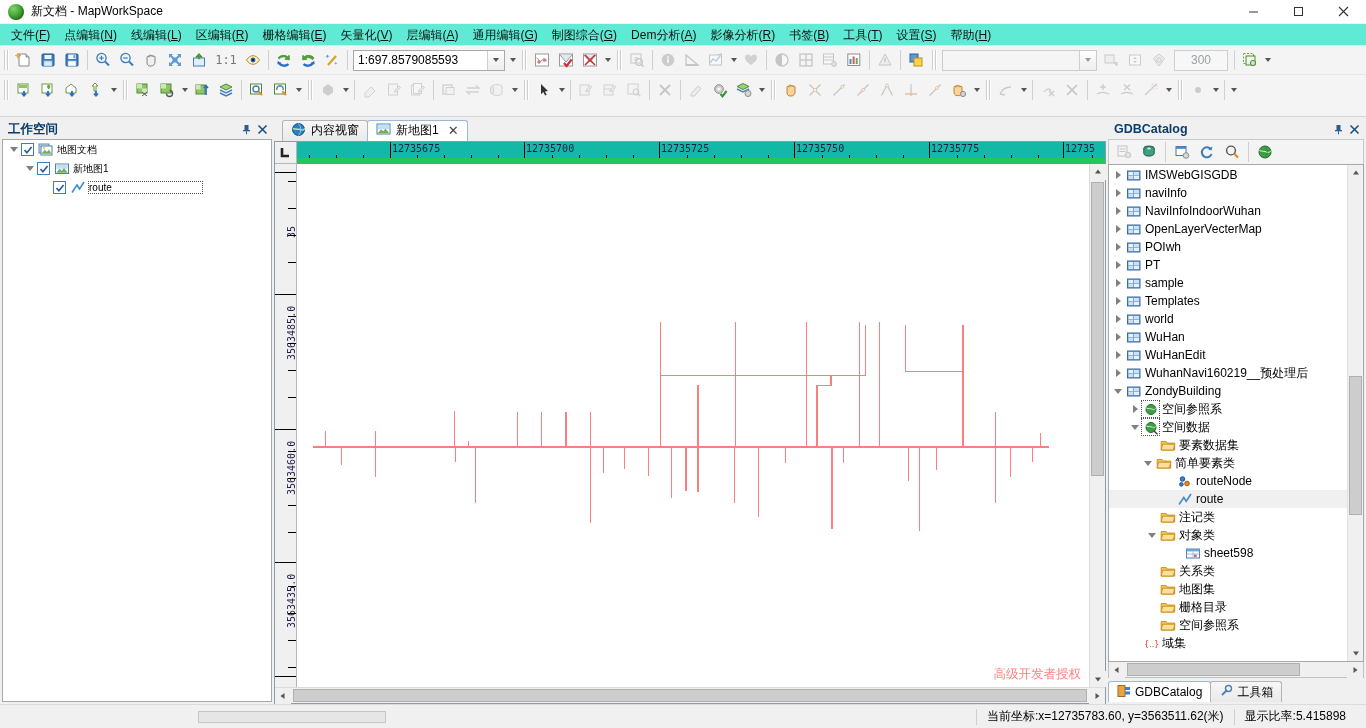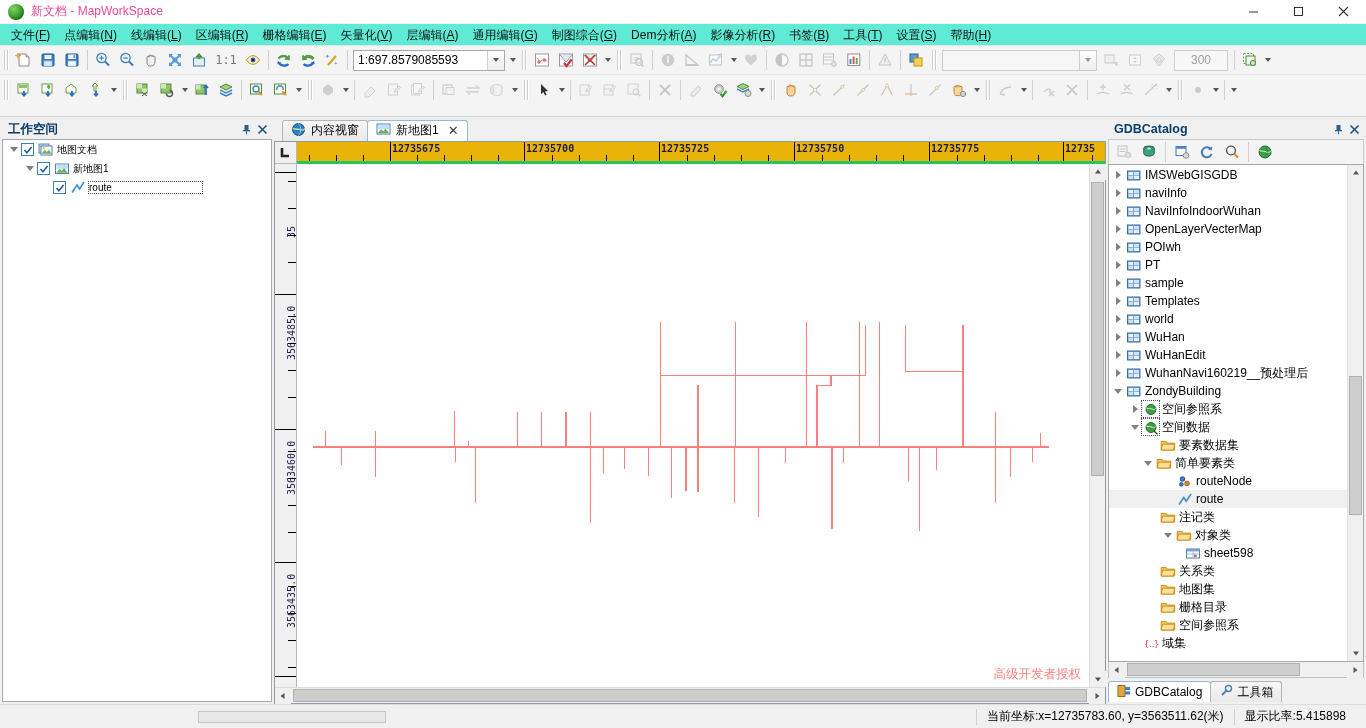--- a/index.html
+++ b/index.html
@@ -26,21 +26,21 @@
     border-bottom: 1px solid #f2f2f2;
     position: relative;
   }
   .tb-icon {
     width: 16px; height: 16px; margin-left: 8px; margin-right: 7px;
     border-radius: 50%;
     background: radial-gradient(circle at 35% 30%, #7fd46a 0%, #3a9a2b 55%, #1d6b13 100%);
     box-shadow: inset -1px -1px 2px rgba(0,0,0,.25);
     flex: 0 0 auto;
   }
-  .tb-title { font-size: 12px; color: #ec4899; }
+  .tb-title { font-size: 12px; color: #000000; }
   .tb-buttons { margin-left: auto; display: flex; height: 24px; }
   .tb-btn {
     width: 45px; height: 24px; display: flex; align-items: center; justify-content: center;
     color: #333;
   }
   .tb-btn svg { display:block; }
 
   
   .menubar {
     height: 22px; min-height: 22px;
@@ -154,21 +154,21 @@
     flex: 1 1 auto; display: flex; flex-direction: column;
     border: 1px solid #8d9aa8; background: #fff; min-height: 0;
     margin-right: 2px;
   }
   .ruler-top-row { display: flex; height: 22px; flex: 0 0 auto; background: #f0f0f0; }
   .corner-box {
     width: 22px; height: 22px; flex: 0 0 auto; background: #f0f0f0;
     border-right: 1px solid #b6b6b6; border-bottom: 1px solid #b6b6b6;
     display:flex;align-items:center;justify-content:center;
   }
-  .ruler-h { flex: 1 1 auto; position: relative; background: #eab308; border-bottom: 3px solid #22c55e; overflow: hidden; font-weight: bold; }
+  .ruler-h { flex: 1 1 auto; position: relative; background: #14b8a6; border-bottom: 6px solid #22c55e; overflow: hidden; }
   .ruler-body-row { flex: 1 1 auto; display: flex; min-height: 0; }
   .ruler-v { width: 22px; flex: 0 0 auto; position: relative; background: #f0f0f0; border-right: 1px solid #b6b6b6; overflow: hidden; }
   .canvas-wrap { flex: 1 1 auto; position: relative; background: #fff; min-width: 0; overflow: hidden; }
   .rl-tick { position: absolute; background: #000; }
   .rl-label { position: absolute; font-size: 10px; font-family: "DejaVu Sans Mono", monospace; color: #1b1b4b; white-space: nowrap; }
   .rl-label-v { position:absolute; font-size:10px; font-family:"DejaVu Sans Mono", monospace; color:#1b1b4b;
                 transform-origin: 0 0; transform: rotate(-90deg); white-space: nowrap; }
   .watermark { position: absolute; right: 8px; bottom: 4px; color: #ff8080; font-size: 12.5px; }
 
   
@@ -1429,21 +1429,21 @@
             <div class="cnode" style="padding-left: 36px;">
               <span class="twist"></span>
               <span class="tico">
                 <svg width="16" height="15" viewBox="0 0 16 15">
                   <path d="M1.2 3.6h5l1.2 1.5h7.3v7H1.2z" fill="#f7c85e" stroke="#c79321"></path>
                   <path d="M2.6 6.2h12.2l-1.6 5.8H1.2z" fill="#ffe09a" stroke="#c79321"></path>
                 </svg>
               </span>
               <span>注记类</span>
             </div>
-            <div class="cnode" style="padding-left: 52px;">
+            <div class="cnode" style="padding-left: 36px;">
               <span class="twist">
                 <span class="tri-d"></span>
               </span>
               <span class="tico">
                 <svg width="16" height="15" viewBox="0 0 16 15">
                   <path d="M1.2 3.6h5l1.2 1.5h7.3v7H1.2z" fill="#f7c85e" stroke="#c79321"></path>
                   <path d="M2.6 6.2h12.2l-1.6 5.8H1.2z" fill="#ffe09a" stroke="#c79321"></path>
                 </svg>
               </span>
               <span>对象类</span>

